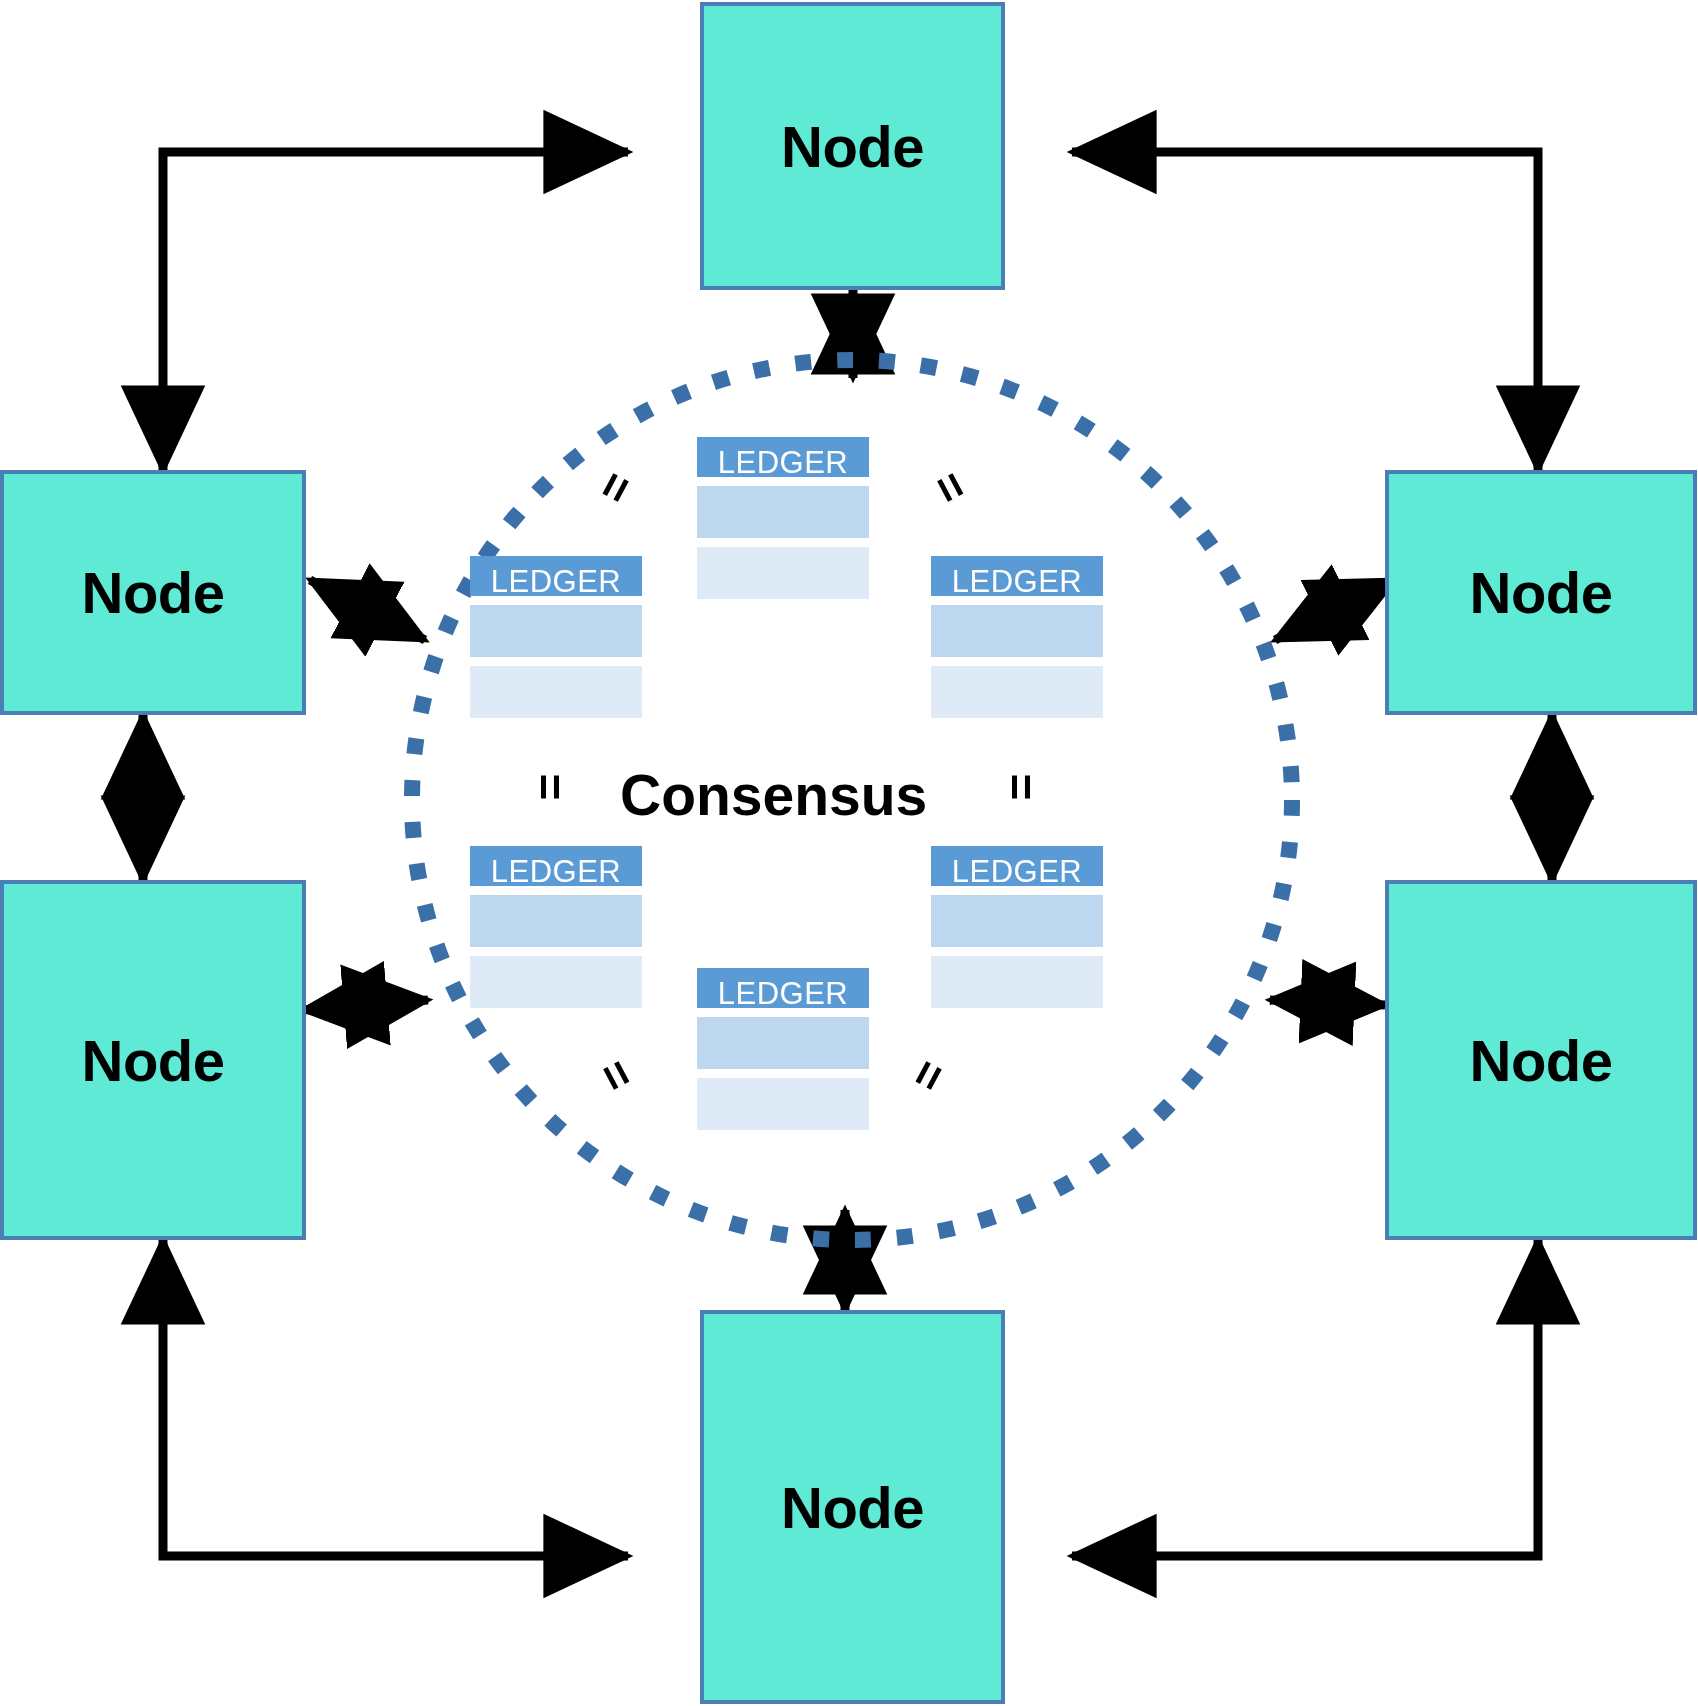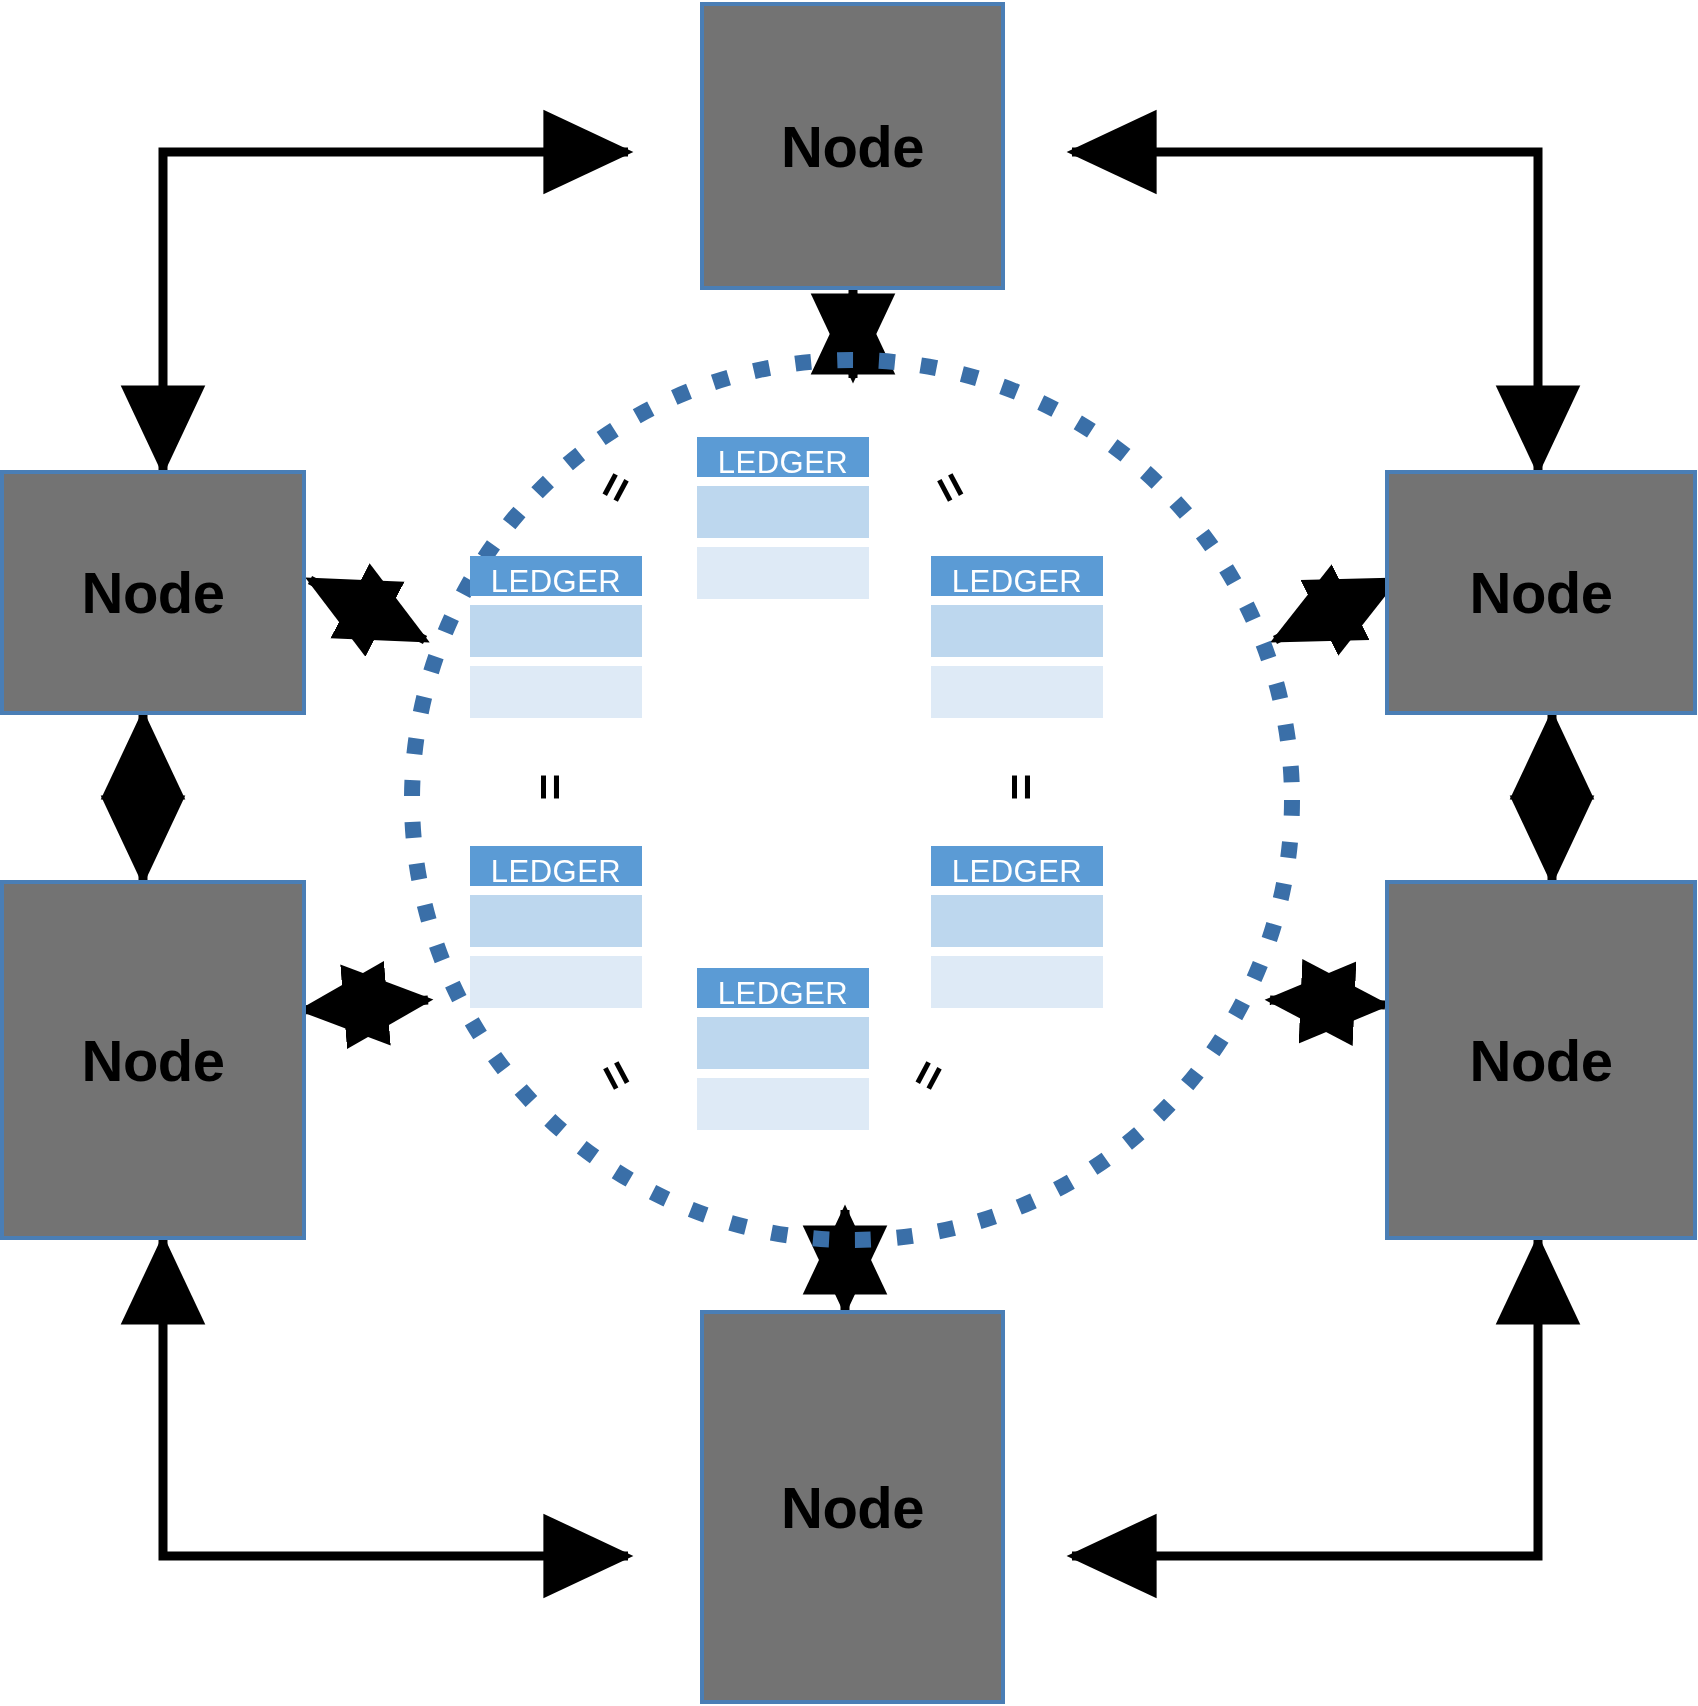--- a/index.html
+++ b/index.html
@@ -12,21 +12,21 @@
   }
   #canvas {
     position: relative;
     width: 1698px;
     height: 1706px;
     background: #ffffff;
     overflow: hidden;
   }
   .node-box {
     position: absolute;
-    background: #737373;
+    background: #5eead4;
     border: 4px solid #4A7EB5;
     box-sizing: border-box;
     display: flex;
     align-items: center;
     justify-content: center;
     color: #000000;
     font-weight: bold;
     font-size: 58px;
     letter-spacing: -0.5px;
     font-family: "Liberation Sans", sans-serif;
@@ -193,20 +193,21 @@
     <div class="ledger-row row-mid"></div>
     <div class="ledger-row row-light"></div>
   </div>
 
   <div class="ledger" style="left:697px; top:968px;">
     <div class="ledger-header">LEDGER</div>
     <div class="ledger-row row-mid"></div>
     <div class="ledger-row row-light"></div>
   </div>
 
+  <div class="consensus-label" style="left:620px; top:762px;">Consensus</div>
 
   <div class="eq" style="left:592px; top:464px; transform:rotate(-62deg);">=</div>
   <div class="eq" style="left:928px; top:464px; transform:rotate(62deg);">=</div>
   <div class="eq" style="left:527px; top:764px; transform:rotate(90deg);">=</div>
   <div class="eq" style="left:998px; top:764px; transform:rotate(90deg);">=</div>
   <div class="eq" style="left:594px; top:1052px; transform:rotate(62deg);">=</div>
   <div class="eq" style="left:905px; top:1052px; transform:rotate(-62deg);">=</div>
 
 </div>
 

